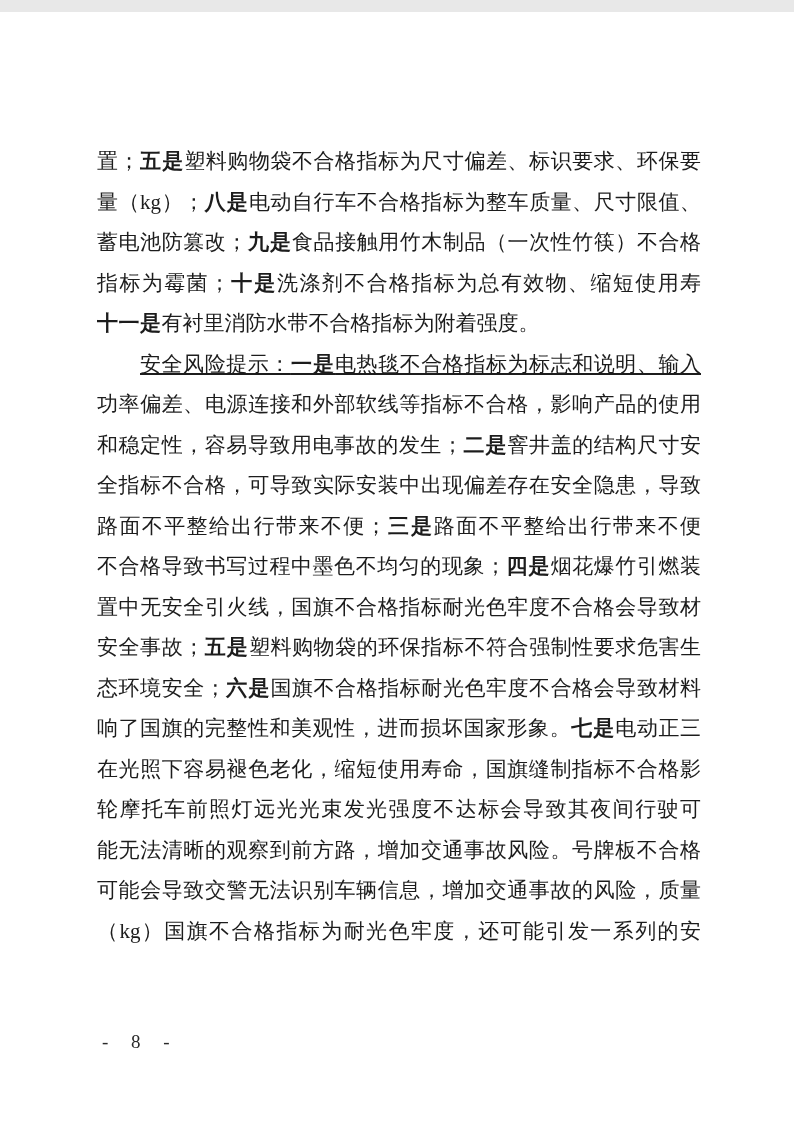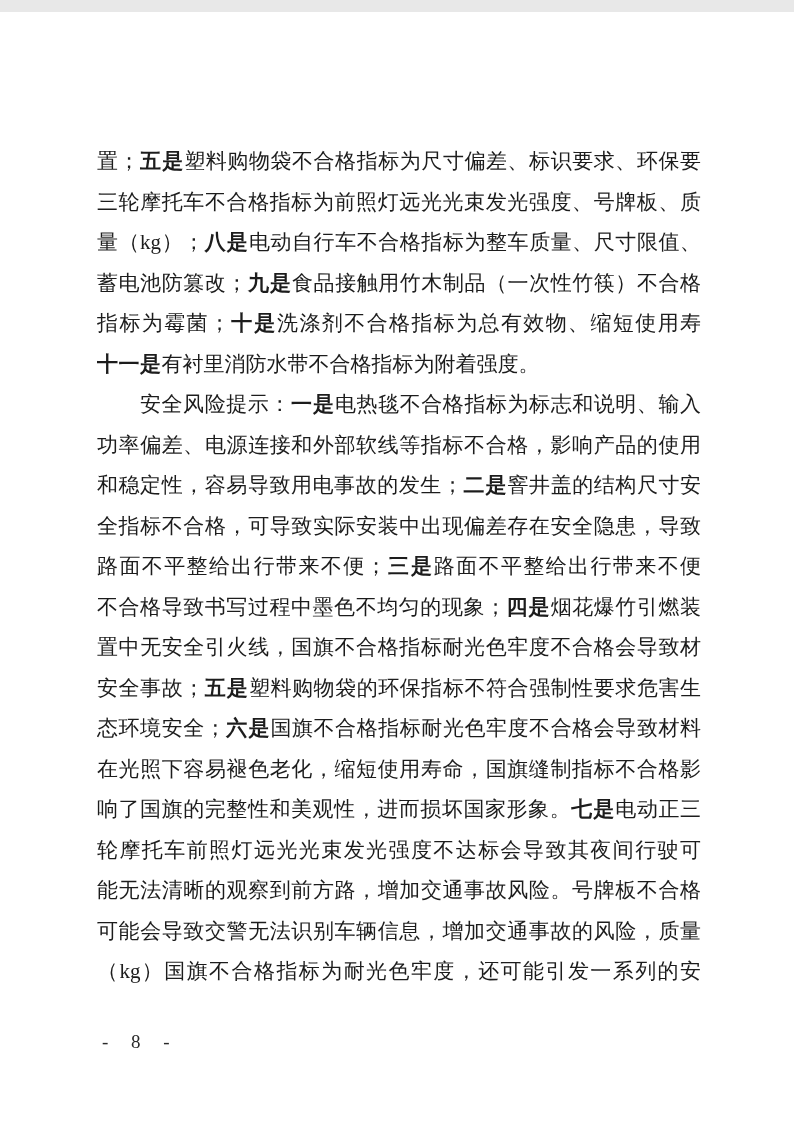--- a/index.html
+++ b/index.html
@@ -30,20 +30,21 @@
     text-align: justify;
     text-align-last: left;
     text-justify: inter-character;
     overflow: hidden;
   }
   .line.j {
     text-align-last: justify;
   }
   .line.ind {
     padding-left: 43px;
+    text-decoration: underline;
   }
   .line .bold {
     font-weight: 700;
     font-family: "Liberation Sans", "DejaVu Sans", sans-serif;
     letter-spacing: 0.5px;
   }
   .pagenum {
     position: absolute;
     left: 102px;
     top: 1019px;
@@ -52,35 +53,34 @@
     color: #2a2a2a;
     font-family: "Liberation Serif", "DejaVu Serif", serif;
   }
 </style>
 </head>
 <body>
 
 <div class="page">
   <div class="textblock" id="textblock">
       <div class="line j"><span>置；</span><span class="bold">五是</span><span>塑料购物袋不合格指标为尺寸偏差、标识要求、环保要</span></div>
-      <div class="line j"><span>三轮摩托车不合格指标为前照灯远光光束发光强度、号牌板、质</span></div>
       <div class="line j"><span>量（kg）；</span><span class="bold">八是</span><span>电动自行车不合格指标为整车质量、尺寸限值、</span></div>
       <div class="line j"><span>蓄电池防篡改；</span><span class="bold">九是</span><span>食品接触用竹木制品（一次性竹筷）不合格</span></div>
       <div class="line j"><span>指标为霉菌；</span><span class="bold">十是</span><span>洗涤剂不合格指标为总有效物、缩短使用寿命；</span></div>
       <div class="line"><span class="bold">十一是</span><span>有衬里消防水带不合格指标为附着强度。</span></div>
       <div class="line j ind"><span>安全风险提示：</span><span class="bold">一是</span><span>电热毯不合格指标为标志和说明、输入</span></div>
       <div class="line j"><span>功率偏差、电源连接和外部软线等指标不合格，影响产品的使用</span></div>
       <div class="line j"><span>和稳定性，容易导致用电事故的发生；</span><span class="bold">二是</span><span>窨井盖的结构尺寸安</span></div>
       <div class="line j"><span>全指标不合格，可导致实际安装中出现偏差存在安全隐患，导致</span></div>
       <div class="line j"><span>路面不平整给出行带来不便；</span><span class="bold">三是</span><span>路面不平整给出行带来不便</span></div>
       <div class="line j"><span>不合格导致书写过程中墨色不均匀的现象；</span><span class="bold">四是</span><span>烟花爆竹引燃装</span></div>
       <div class="line j"><span>置中无安全引火线，国旗不合格指标耐光色牢度不合格会导致材料</span></div>
       <div class="line j"><span>安全事故；</span><span class="bold">五是</span><span>塑料购物袋的环保指标不符合强制性要求危害生</span></div>
       <div class="line j"><span>态环境安全；</span><span class="bold">六是</span><span>国旗不合格指标耐光色牢度不合格会导致材料</span></div>
+      <div class="line j"><span>响了国旗的完整性和美观性，进而损坏国家形象。</span><span class="bold">七是</span><span>电动正三</span></div>
       <div class="line j"><span>在光照下容易褪色老化，缩短使用寿命，国旗缝制指标不合格影</span></div>
-      <div class="line j"><span>响了国旗的完整性和美观性，进而损坏国家形象。</span><span class="bold">七是</span><span>电动正三</span></div>
       <div class="line j"><span>轮摩托车前照灯远光光束发光强度不达标会导致其夜间行驶可</span></div>
       <div class="line j"><span>能无法清晰的观察到前方路，增加交通事故风险。号牌板不合格</span></div>
       <div class="line j"><span>可能会导致交警无法识别车辆信息，增加交通事故的风险，质量</span></div>
       <div class="line j"><span>（kg）国旗不合格指标为耐光色牢度，还可能引发一系列的安</span></div>
     </div>
   <div class="pagenum">- 8 -</div>
 </div>
 
 </body></html>

